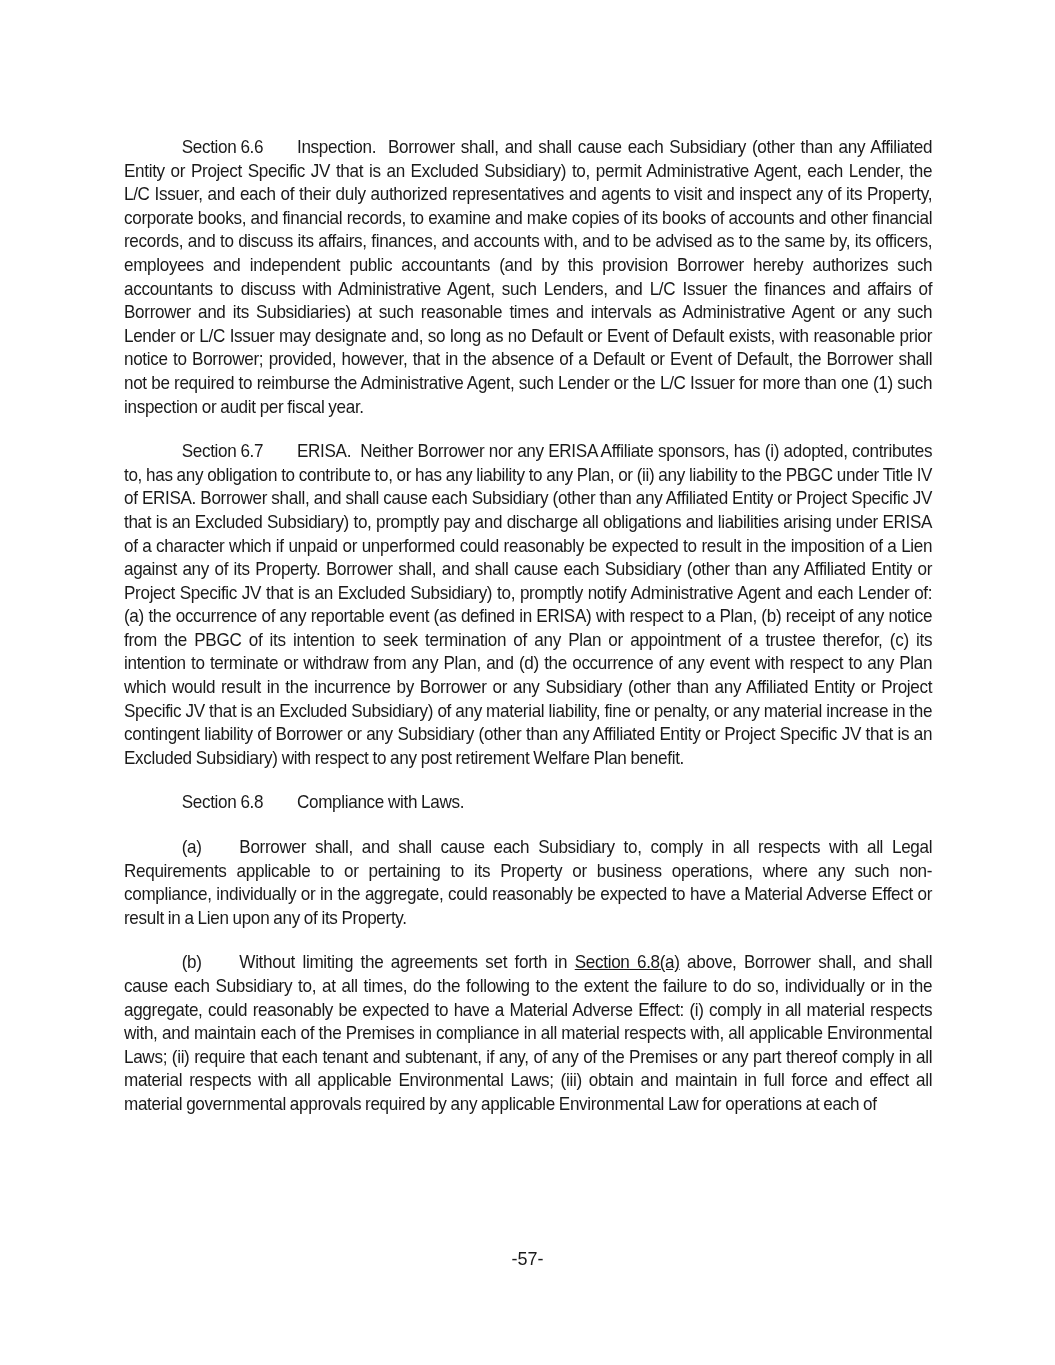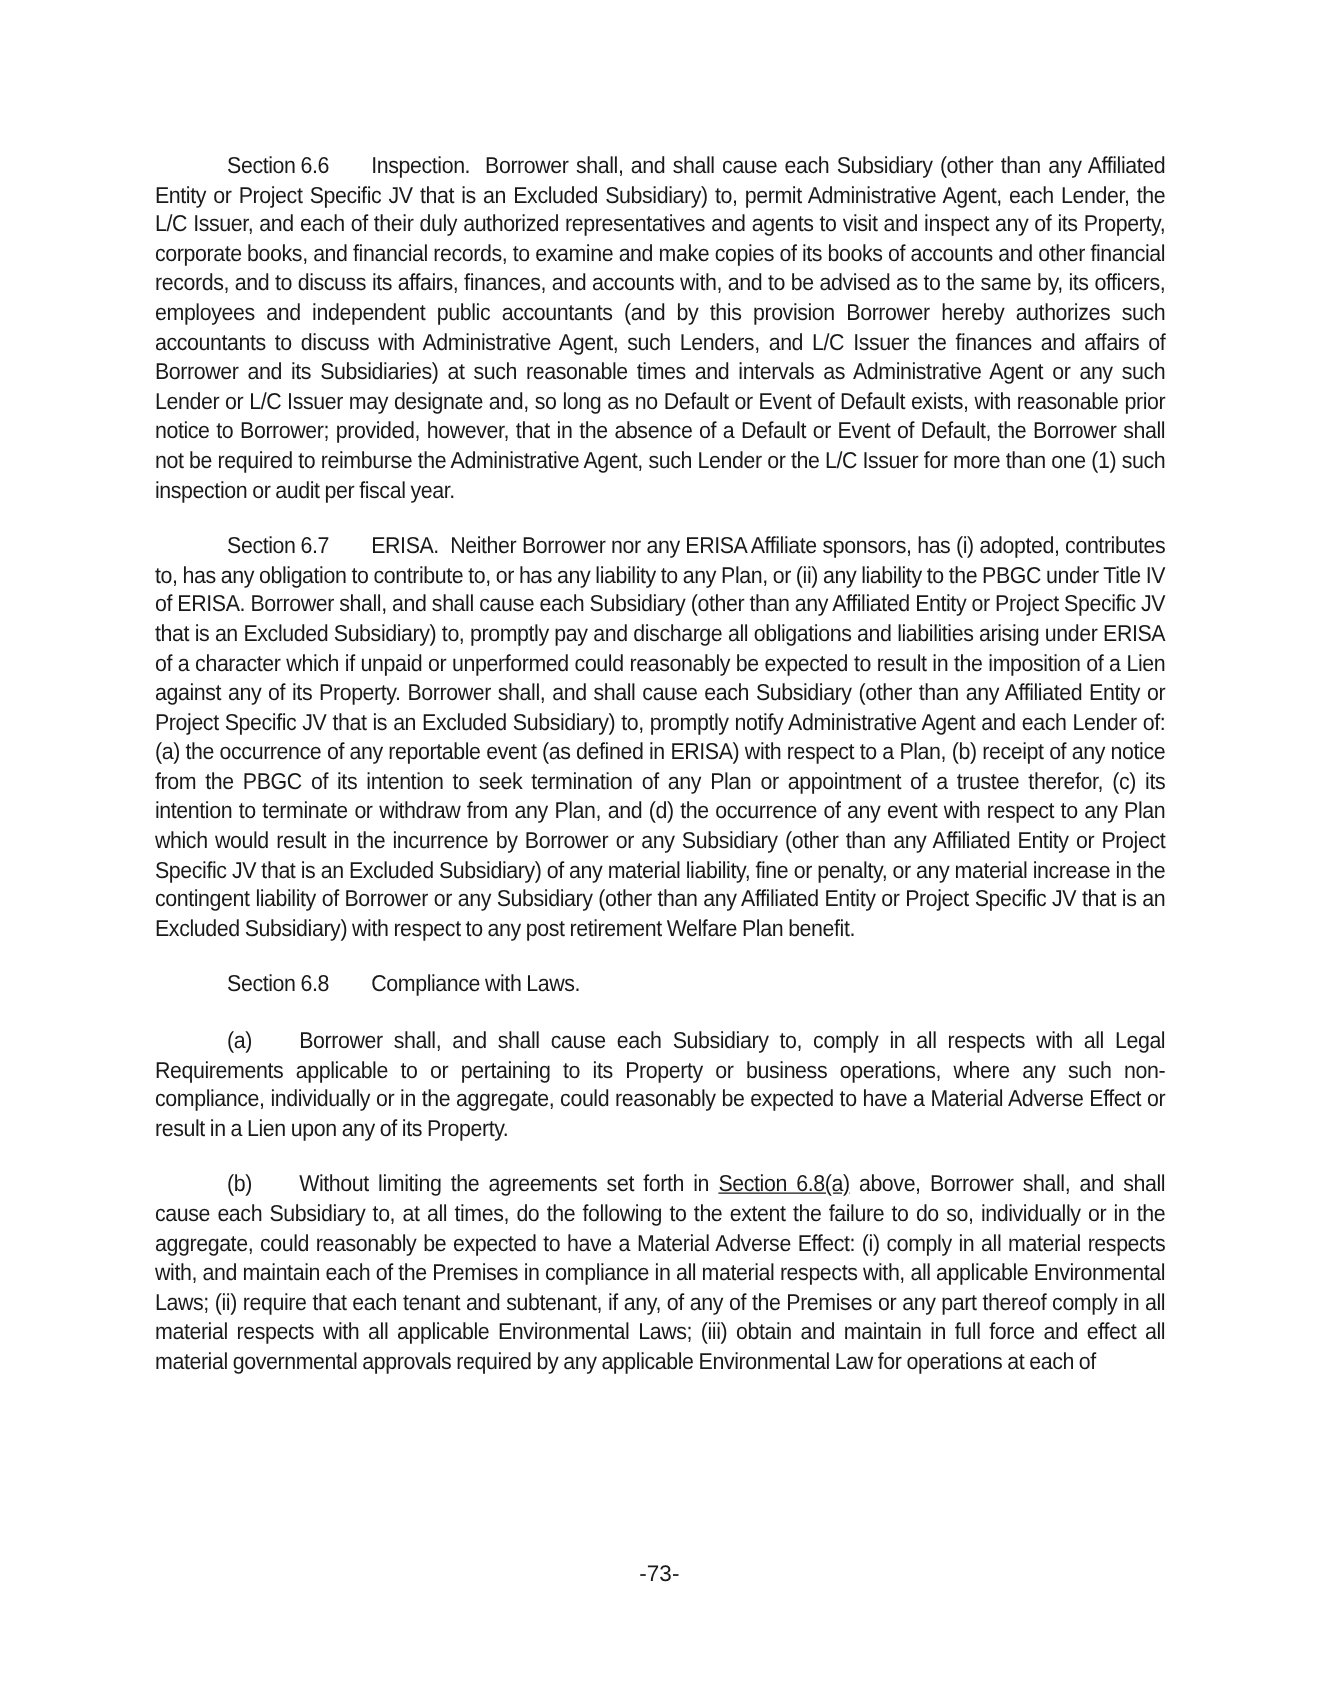--- a/index.html
+++ b/index.html
@@ -7,21 +7,21 @@
       width: 1055px;
       height: 1365px;
       position: relative;
       overflow: hidden;
       font-family: "Liberation Sans", sans-serif;
       color: #1a1a1a;
     }
     .page {
       position: absolute;
       left: 124px;
-      top: 120px;
+      top: 135px;
       width: 808px;
     }
     .para {
       font-size: 18.4px;
       line-height: 23.6px;
       text-align: justify;
       margin: 0 0 21px 0;
       letter-spacing: -0.35px;
       word-spacing: -0.5px;
       transform: scaleX(0.93);
@@ -52,13 +52,13 @@
   <p class="para"><span class="indent"></span><span class="heading-num">Section 6.7</span><span>ERISA.</span>&nbsp;&nbsp;<span>Neither Borrower nor any ERISA Affiliate sponsors, has (i) adopted, contributes to, has any obligation to contribute to, or has any liability to any Plan, or (ii) any liability to the PBGC under Title IV of ERISA.  Borrower shall, and shall cause each Subsidiary (other than any Affiliated Entity or Project Specific JV that is an Excluded Subsidiary) to, promptly pay and discharge all obligations and liabilities arising under ERISA of a character which if unpaid or unperformed could reasonably be expected to result in the imposition of a Lien against any of its Property.  Borrower shall, and shall cause each Subsidiary (other than any Affiliated Entity or Project Specific JV that is an Excluded Subsidiary) to, promptly notify Administrative Agent and each Lender of:  (a) the occurrence of any reportable event (as defined in ERISA) with respect to a Plan, (b) receipt of any notice from the PBGC of its intention to seek termination of any Plan or appointment of a trustee therefor, (c) its intention to terminate or withdraw from any Plan, and (d) the occurrence of any event with respect to any Plan which would result in the incurrence by Borrower or any Subsidiary (other than any Affiliated Entity or Project Specific JV that is an Excluded Subsidiary) of any material liability, fine or penalty, or any material increase in the contingent liability of Borrower or any Subsidiary (other than any Affiliated Entity or Project Specific JV that is an Excluded Subsidiary) with respect to any post retirement Welfare Plan benefit.</span></p>
 
   <p class="para"><span class="indent"></span><span class="heading-num">Section 6.8</span><span>Compliance with Laws.</span></p>
 
   <p class="para"><span class="indent"></span><span class="sub-label">(a)</span><span>Borrower shall, and shall cause each Subsidiary to, comply in all respects with all Legal Requirements applicable to or pertaining to its Property or business operations, where any such non-compliance, individually or in the aggregate, could reasonably be expected to have a Material Adverse Effect or result in a Lien upon any of its Property.</span></p>
 
   <p class="para"><span class="indent"></span><span class="sub-label">(b)</span><span>Without limiting the agreements set forth in </span><span class="u">Section 6.8(a)</span><span> above, Borrower shall, and shall cause each Subsidiary to, at all times, do the following to the extent the failure to do so, individually or in the aggregate, could reasonably be expected to have a Material Adverse Effect: (i) comply in all material respects with, and maintain each of the Premises in compliance in all material respects with, all applicable Environmental Laws; (ii) require that each tenant and subtenant, if any, of any of the Premises or any part thereof comply in all material respects with all applicable Environmental Laws; (iii) obtain and maintain in full force and effect all material governmental approvals required by any applicable Environmental Law for operations at each of</span></p>
 
 </div>
 
-<div class="page-number">-73-</div>
+<div class="page-number">-57-</div>
 
 </body></html>

